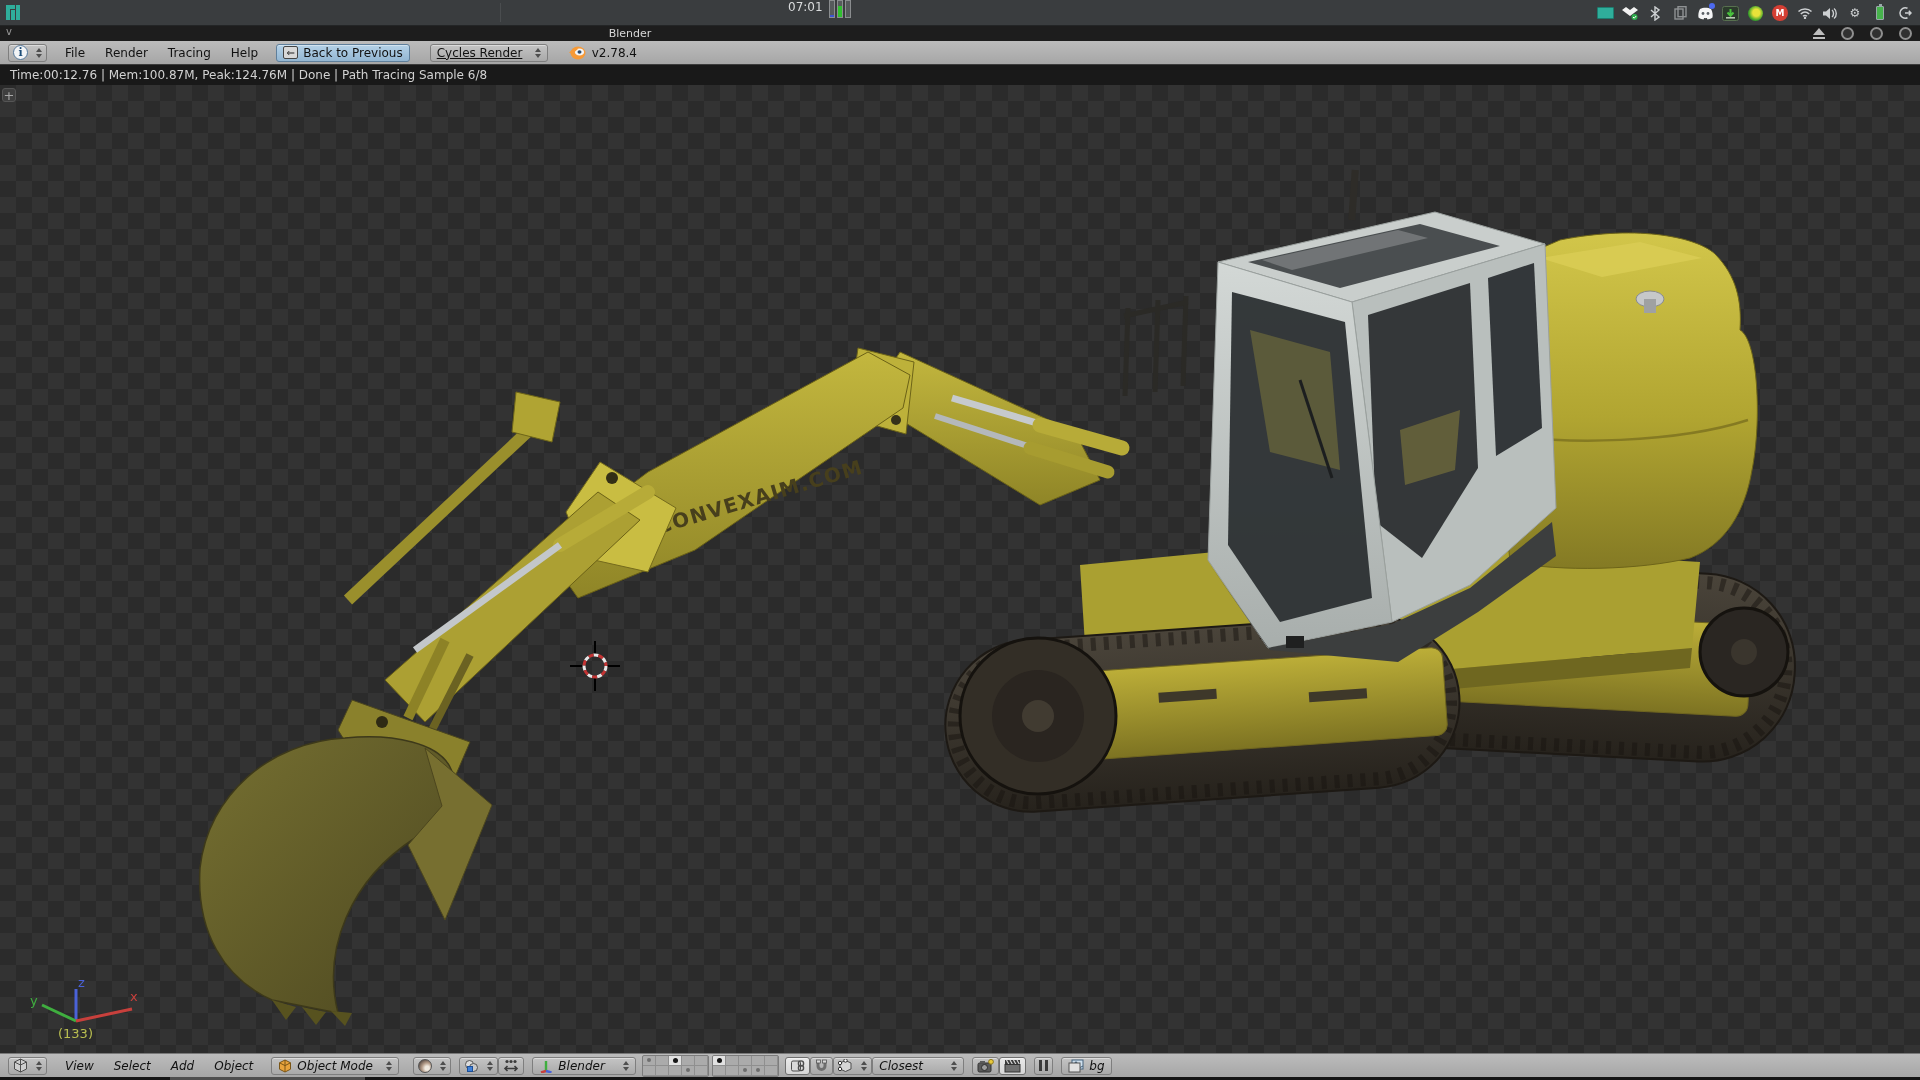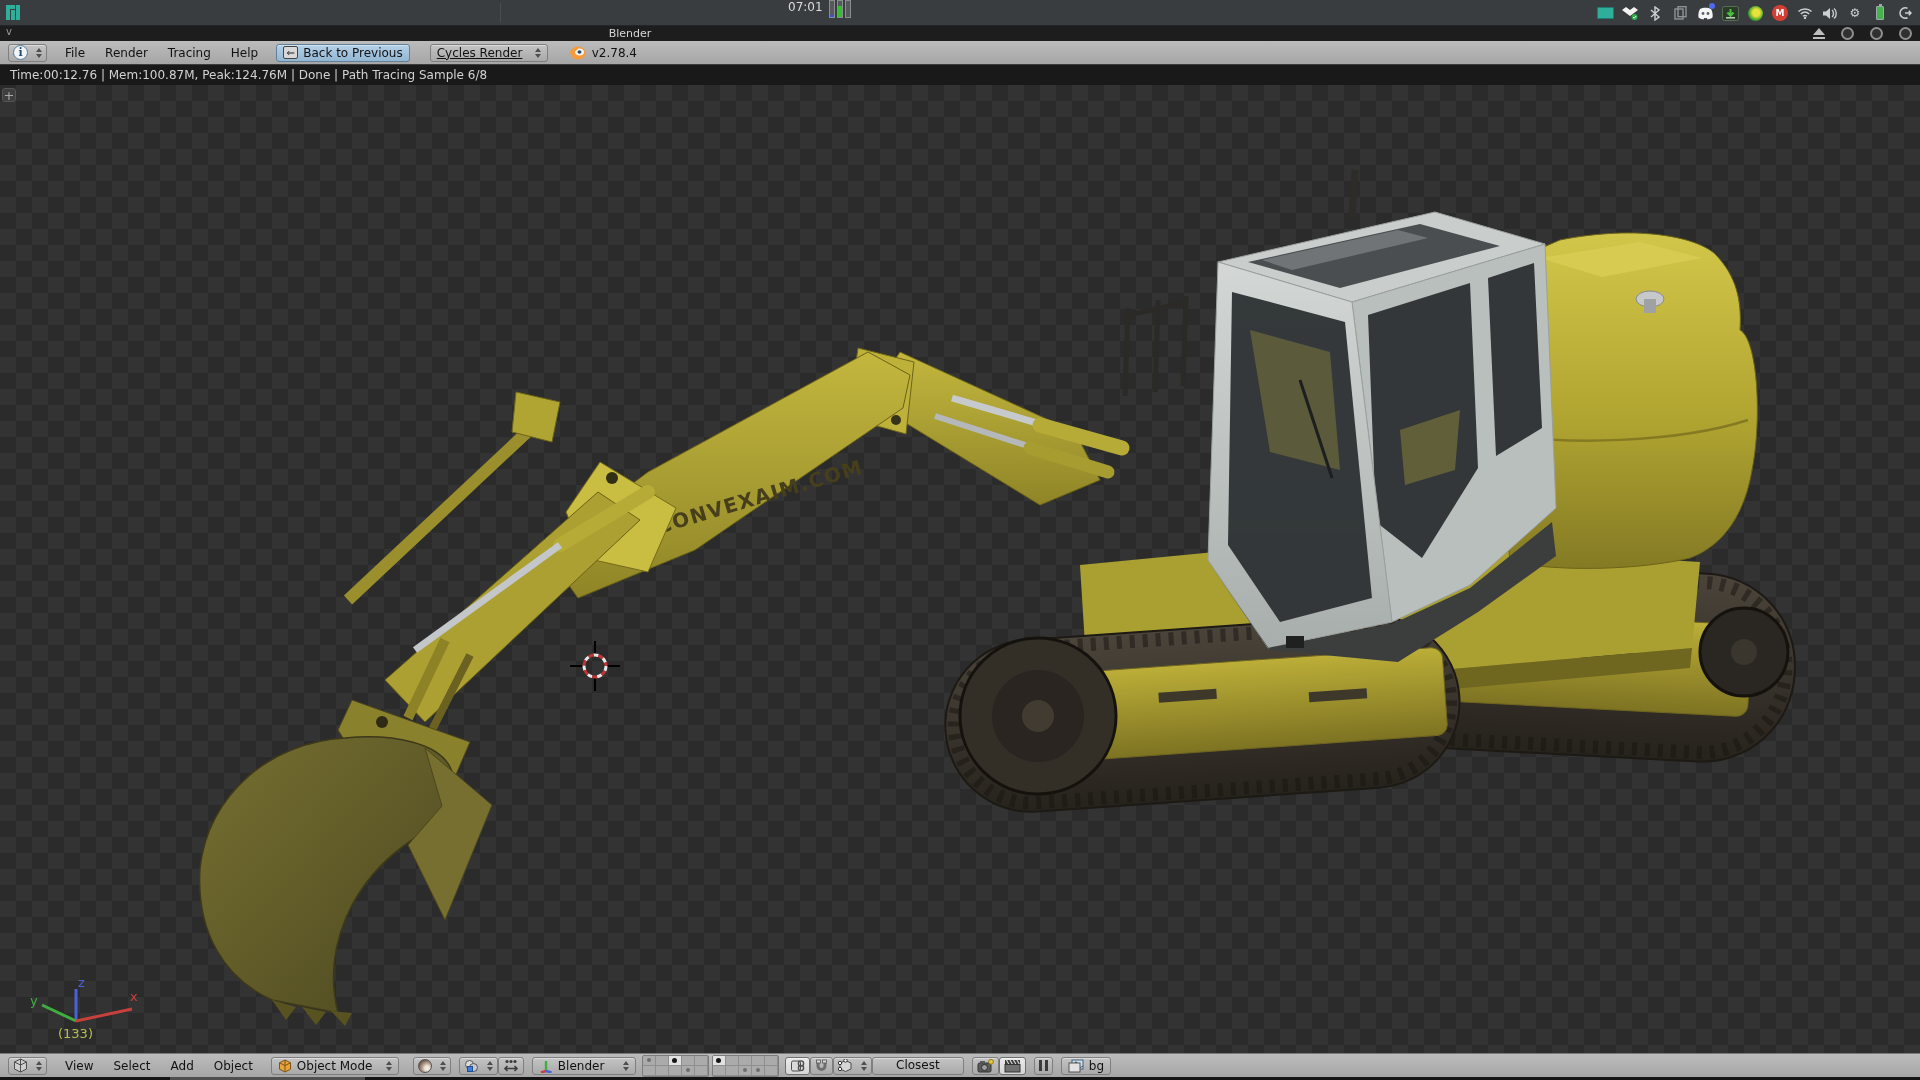--- a/index.html
+++ b/index.html
@@ -45,21 +45,21 @@
   .tb-ctrls { position:absolute; right:8px; top:1px; display:flex; align-items:center; gap:16px; }
   .wc { width:13px; height:13px; border-radius:50%; background:#303030; border:2px solid #8f8f8f; }
   .eject { width:0; height:0; border-left:6px solid transparent; border-right:6px solid transparent;
     border-bottom:7px solid #bdbdbd; position:relative; top:-2px; }
   .eject:after { content:""; position:absolute; left:-6px; top:9px; width:12px; height:2px; background:#bdbdbd; }
 
   
   .hdr { height:24px; background:linear-gradient(#bcbcbc,#a6a6a6); display:flex; align-items:center;
     font-size:12px; color:#111; flex:0 0 auto; }
   .menubar { border-bottom:1px solid #3c3c3c; }
-  .viewhdr { border-top:1px solid #787878; }
+  .viewhdr { border-top:1px solid #787878;font-style:italic; }
   .menu-item { padding:0 10px; height:100%; display:flex; align-items:center; cursor:default; }
   .spin { display:inline-flex; flex-direction:column; gap:2px; margin-left:3px; }
   .spin i { width:0; height:0; border-left:3px solid transparent; border-right:3px solid transparent; display:block; }
   .spin .up { border-bottom:4px solid #4e4e4e; }
   .spin .dn { border-top:4px solid #4e4e4e; }
   .btn, .dd { display:flex; align-items:center; height:18px; padding:0 6px; border:1px solid #7e7e7e;
     border-radius:3px; background:linear-gradient(#c4c4c4,#a9a9a9);
     box-shadow:inset 0 1px 0 rgba(255,255,255,.4); gap:5px; }
   .btn-blue { background:linear-gradient(#b5d2e8,#93b6d2); border-color:#5f7f9b; }
   .pressed { background:linear-gradient(#e9e9e9,#d6d6d6); border-color:#6f6f6f; }
@@ -504,21 +504,21 @@
         <path d="M7.5 1.5 L13 4 L13 10 L7.5 12.5 L2 10 L2 4 Z" fill="#d6d6d6" stroke="#4e4e4e"></path>
         <circle cx="2" cy="4" r="1.7" fill="#fff" stroke="#333"></circle>
         <circle cx="7.5" cy="1.5" r="1.7" fill="#fff" stroke="#333"></circle>
         <circle cx="2" cy="10" r="1.7" fill="#fff" stroke="#333"></circle>
       </svg>
     <span class="spin">
         <i class="up"></i>
         <i class="dn"></i>
       </span>
   </span>
-  <span class="dd" style="min-width:92px;flex-direction:column;">
+  <span class="dd" style="min-width:92px;">
     <span style="flex:1;">Closest</span>
     <span class="spin">
         <i class="up"></i>
         <i class="dn"></i>
       </span>
   </span>
   <span class="gap8"></span>
   <span class="btn iconbtn">
     <svg width="17" height="14" viewBox="0 0 17 14">
         <rect x="1" y="4" width="13" height="9" rx="1.5" fill="#5a5a5a" stroke="#333"></rect>

